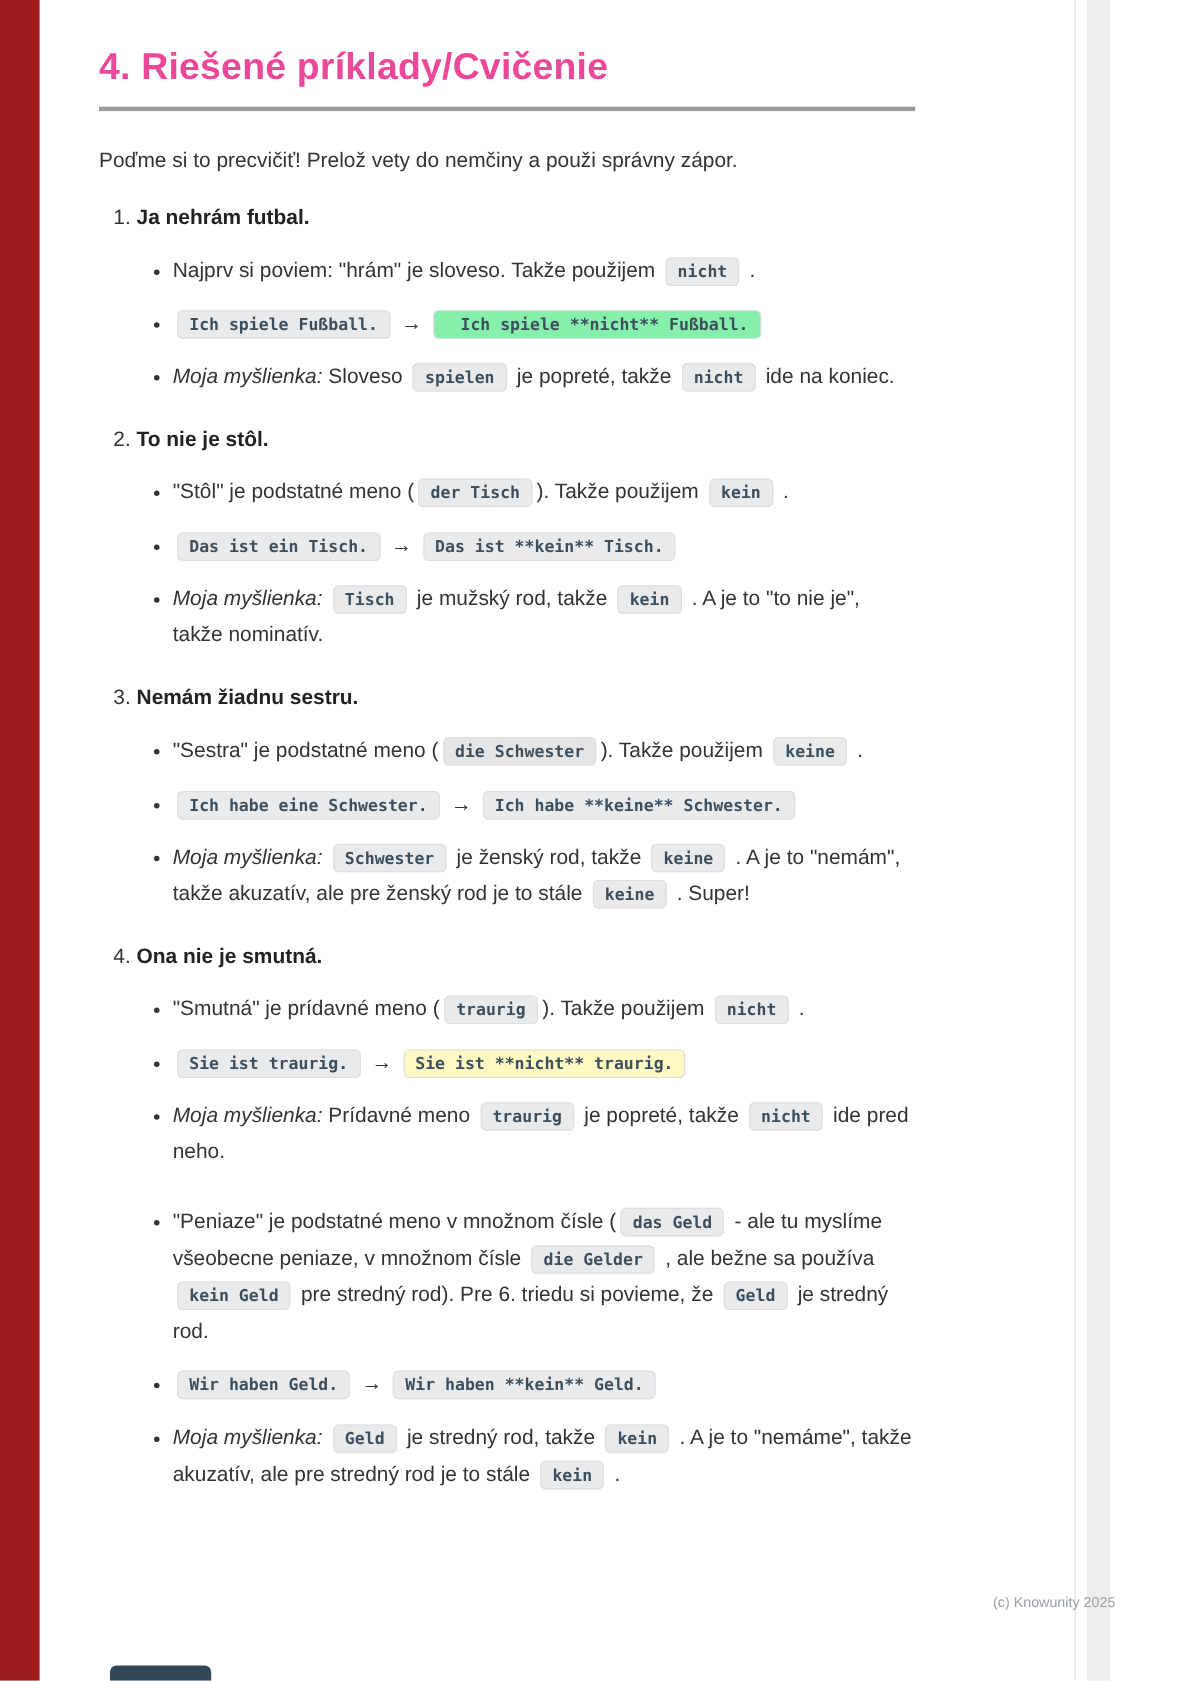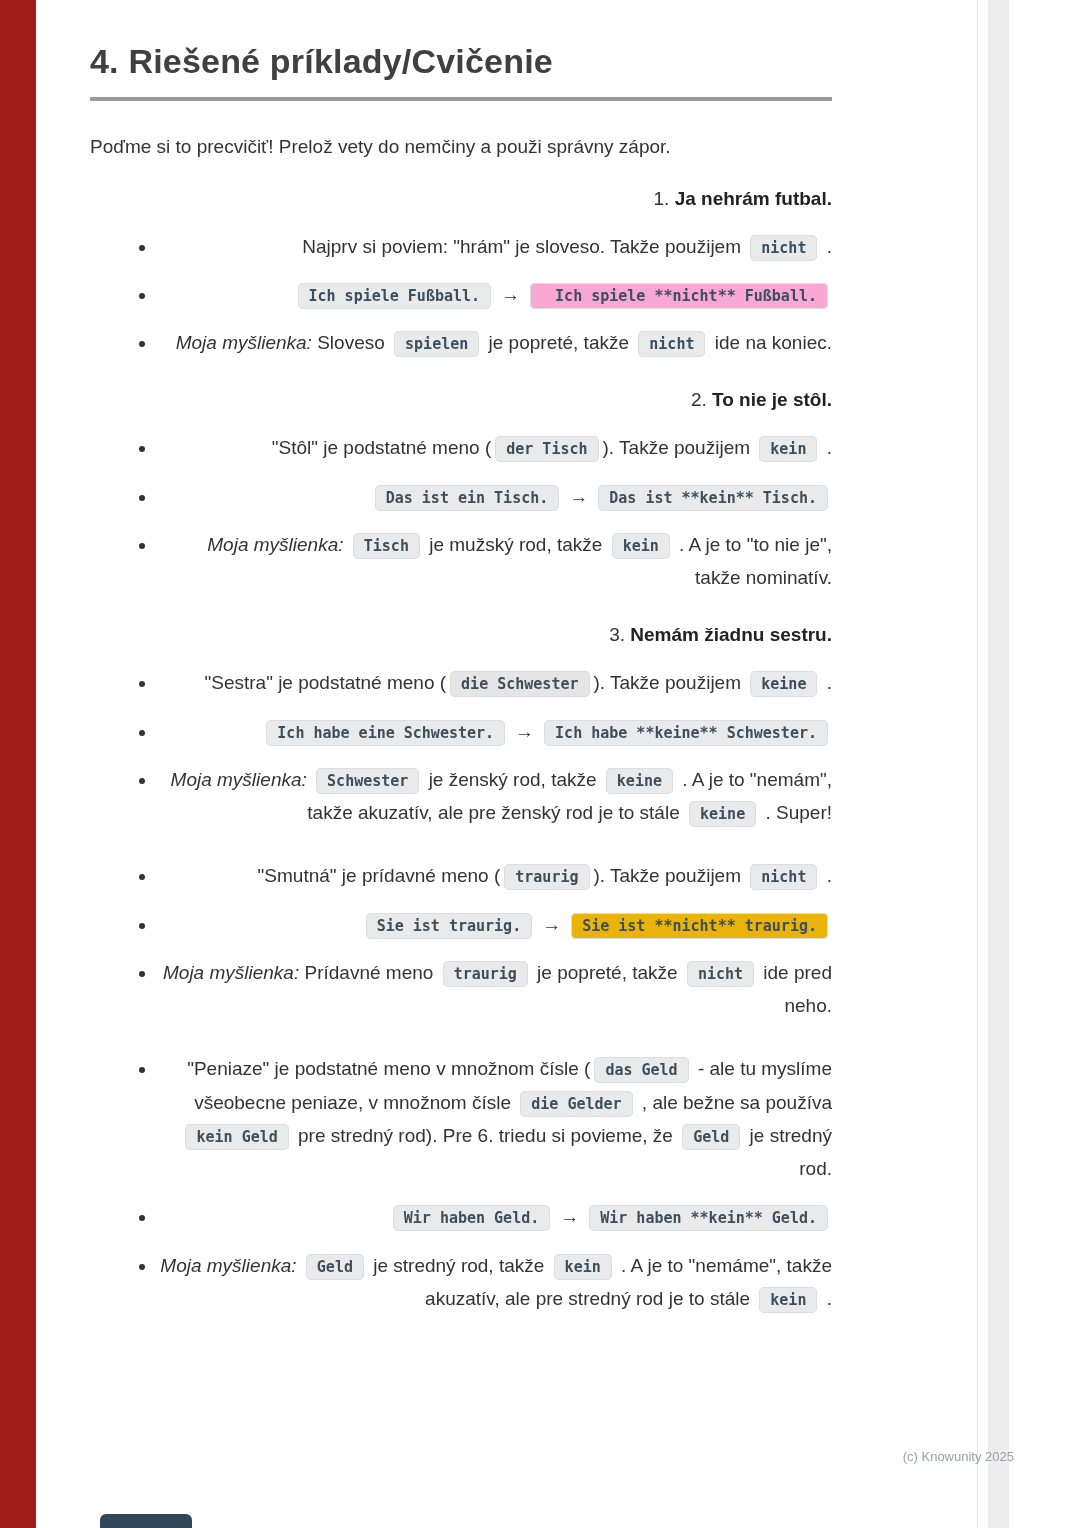--- a/index.html
+++ b/index.html
@@ -44,21 +44,20 @@
   }
   .intro {
     margin: 0 0 26px 0;
     font-size: 19px;
     line-height: 1.5;
   }
   ol.examples {
     list-style: none;
     margin: 0; padding: 0 0 0 13px;
     font-size: 19px;
-    text-align: right;
   }
   ol.examples > li { margin-bottom: 30px; }
   .ex-head { margin-bottom: 4px; }
   .ex-num { font-weight: 400; color: #333; }
   .ex-title { font-weight: 700; color: #222; }
   ul.bullets {
     list-style: disc;
     margin: 20px 0 0 0;
     padding: 0 0 0 54px;
   }
@@ -98,52 +97,53 @@
     z-index: 2;
   }
 </style>
 </head>
 <body>
 
 <div class="accent-strip" style="background: rgb(160, 29, 29);"></div>
 <div class="page-edge"></div>
 
 <div class="content">
-  <h1 class="page-title" style="color: #404040;">4. Riešené príklady/Cvičenie</h1>
+  <h1 class="page-title" style="color: #ec4899;">4. Riešené príklady/Cvičenie</h1>
   <hr class="title-divider">
   <p class="intro">Poďme si to precvičiť! Prelož vety do nemčiny a použi správny zápor.</p>
   <ol class="examples" id="examples">
       <li>
         <div class="ex-head"><span class="ex-num">1. </span><span class="ex-title">Ja nehrám futbal.</span></div>
         <ul class="bullets">
           <li><span>Najprv si poviem: "hrám" je sloveso. Takže použijem </span><code class="code" style="background: rgb(233, 234, 236);">nicht</code><span> .</span></li>
-          <li><code class="code" style="background: rgb(233, 234, 236);">Ich spiele Fußball.</code><span class="arrow">→</span><code class="code" style="background: #f9a8d4; padding-left: 24px;">Ich spiele **nicht** Fußball.</code></li>
+          <li><code class="code" style="background: rgb(233, 234, 236);">Ich spiele Fußball.</code><span class="arrow">→</span><code class="code" style="background: #86efac; padding-left: 24px;">Ich spiele **nicht** Fußball.</code></li>
           <li><em class="ital">Moja myšlienka:</em><span> Sloveso </span><code class="code" style="background: rgb(233, 234, 236);">spielen</code><span> je popreté, takže </span><code class="code" style="background: rgb(233, 234, 236);">nicht</code><span> ide na koniec.</span></li>
         </ul>
       </li>
       <li>
         <div class="ex-head"><span class="ex-num">2. </span><span class="ex-title">To nie je stôl.</span></div>
         <ul class="bullets">
           <li><span>"Stôl" je podstatné meno (</span><code class="code" style="background: rgb(233, 234, 236);">der Tisch</code><span>). Takže použijem </span><code class="code" style="background: rgb(233, 234, 236);">kein</code><span> .</span></li>
           <li><code class="code" style="background: rgb(233, 234, 236);">Das ist ein Tisch.</code><span class="arrow">→</span><code class="code" style="background: rgb(233, 234, 236);">Das ist **kein** Tisch.</code></li>
           <li><em class="ital">Moja myšlienka:</em><span> </span><code class="code" style="background: rgb(233, 234, 236);">Tisch</code><span> je mužský rod, takže </span><code class="code" style="background: rgb(233, 234, 236);">kein</code><span> . A je to "to nie je", takže nominatív.</span></li>
         </ul>
       </li>
       <li>
         <div class="ex-head"><span class="ex-num">3. </span><span class="ex-title">Nemám žiadnu sestru.</span></div>
         <ul class="bullets">
           <li><span>"Sestra" je podstatné meno (</span><code class="code" style="background: #e5e5e5;">die Schwester</code><span>). Takže použijem </span><code class="code" style="background: rgb(233, 234, 236);">keine</code><span> .</span></li>
           <li><code class="code" style="background: rgb(233, 234, 236);">Ich habe eine Schwester.</code><span class="arrow">→</span><code class="code" style="background: rgb(233, 234, 236);">Ich habe **keine** Schwester.</code></li>
           <li><em class="ital">Moja myšlienka:</em><span> </span><code class="code" style="background: rgb(233, 234, 236);">Schwester</code><span> je ženský rod, takže </span><code class="code" style="background: rgb(233, 234, 236);">keine</code><span> . A je to "nemám", takže akuzatív, ale pre ženský rod je to stále </span><code class="code" style="background: rgb(233, 234, 236);">keine</code><span> . Super!</span></li>
         </ul>
       </li>
       <li>
+        <div class="ex-head"><span class="ex-num">4. </span><span class="ex-title">Ona nie je smutná.</span></div>
         <ul class="bullets">
           <li><span>"Smutná" je prídavné meno (</span><code class="code" style="background: rgb(233, 234, 236);">traurig</code><span>). Takže použijem </span><code class="code" style="background: rgb(233, 234, 236);">nicht</code><span> .</span></li>
-          <li><code class="code" style="background: rgb(233, 234, 236);">Sie ist traurig.</code><span class="arrow">→</span><code class="code" style="background: #eab308;">Sie ist **nicht** traurig.</code></li>
+          <li><code class="code" style="background: rgb(233, 234, 236);">Sie ist traurig.</code><span class="arrow">→</span><code class="code" style="background: #fef9c3;">Sie ist **nicht** traurig.</code></li>
           <li><em class="ital">Moja myšlienka:</em><span> Prídavné meno </span><code class="code" style="background: rgb(233, 234, 236);">traurig</code><span> je popreté, takže </span><code class="code" style="background: rgb(233, 234, 236);">nicht</code><span> ide pred neho.</span></li>
         </ul>
       </li>
       <li>
         <ul class="bullets">
           <li><span>"Peniaze" je podstatné meno v množnom čísle (</span><code class="code" style="background: rgb(233, 234, 236);">das Geld</code><span> - ale tu myslíme všeobecne peniaze, v množnom čísle </span><code class="code" style="background: rgb(233, 234, 236);">die Gelder</code><span> , ale bežne sa používa </span><code class="code" style="background: rgb(233, 234, 236);">kein Geld</code><span> pre stredný rod). Pre 6. triedu si povieme, že </span><code class="code" style="background: rgb(233, 234, 236);">Geld</code><span> je stredný rod.</span></li>
           <li><code class="code" style="background: rgb(233, 234, 236);">Wir haben Geld.</code><span class="arrow">→</span><code class="code" style="background: rgb(233, 234, 236);">Wir haben **kein** Geld.</code></li>
           <li><em class="ital">Moja myšlienka:</em><span> </span><code class="code" style="background: rgb(233, 234, 236);">Geld</code><span> je stredný rod, takže </span><code class="code" style="background: rgb(233, 234, 236);">kein</code><span> . A je to "nemáme", takže akuzatív, ale pre stredný rod je to stále </span><code class="code" style="background: rgb(233, 234, 236);">kein</code><span> .</span></li>
         </ul>
       </li>

